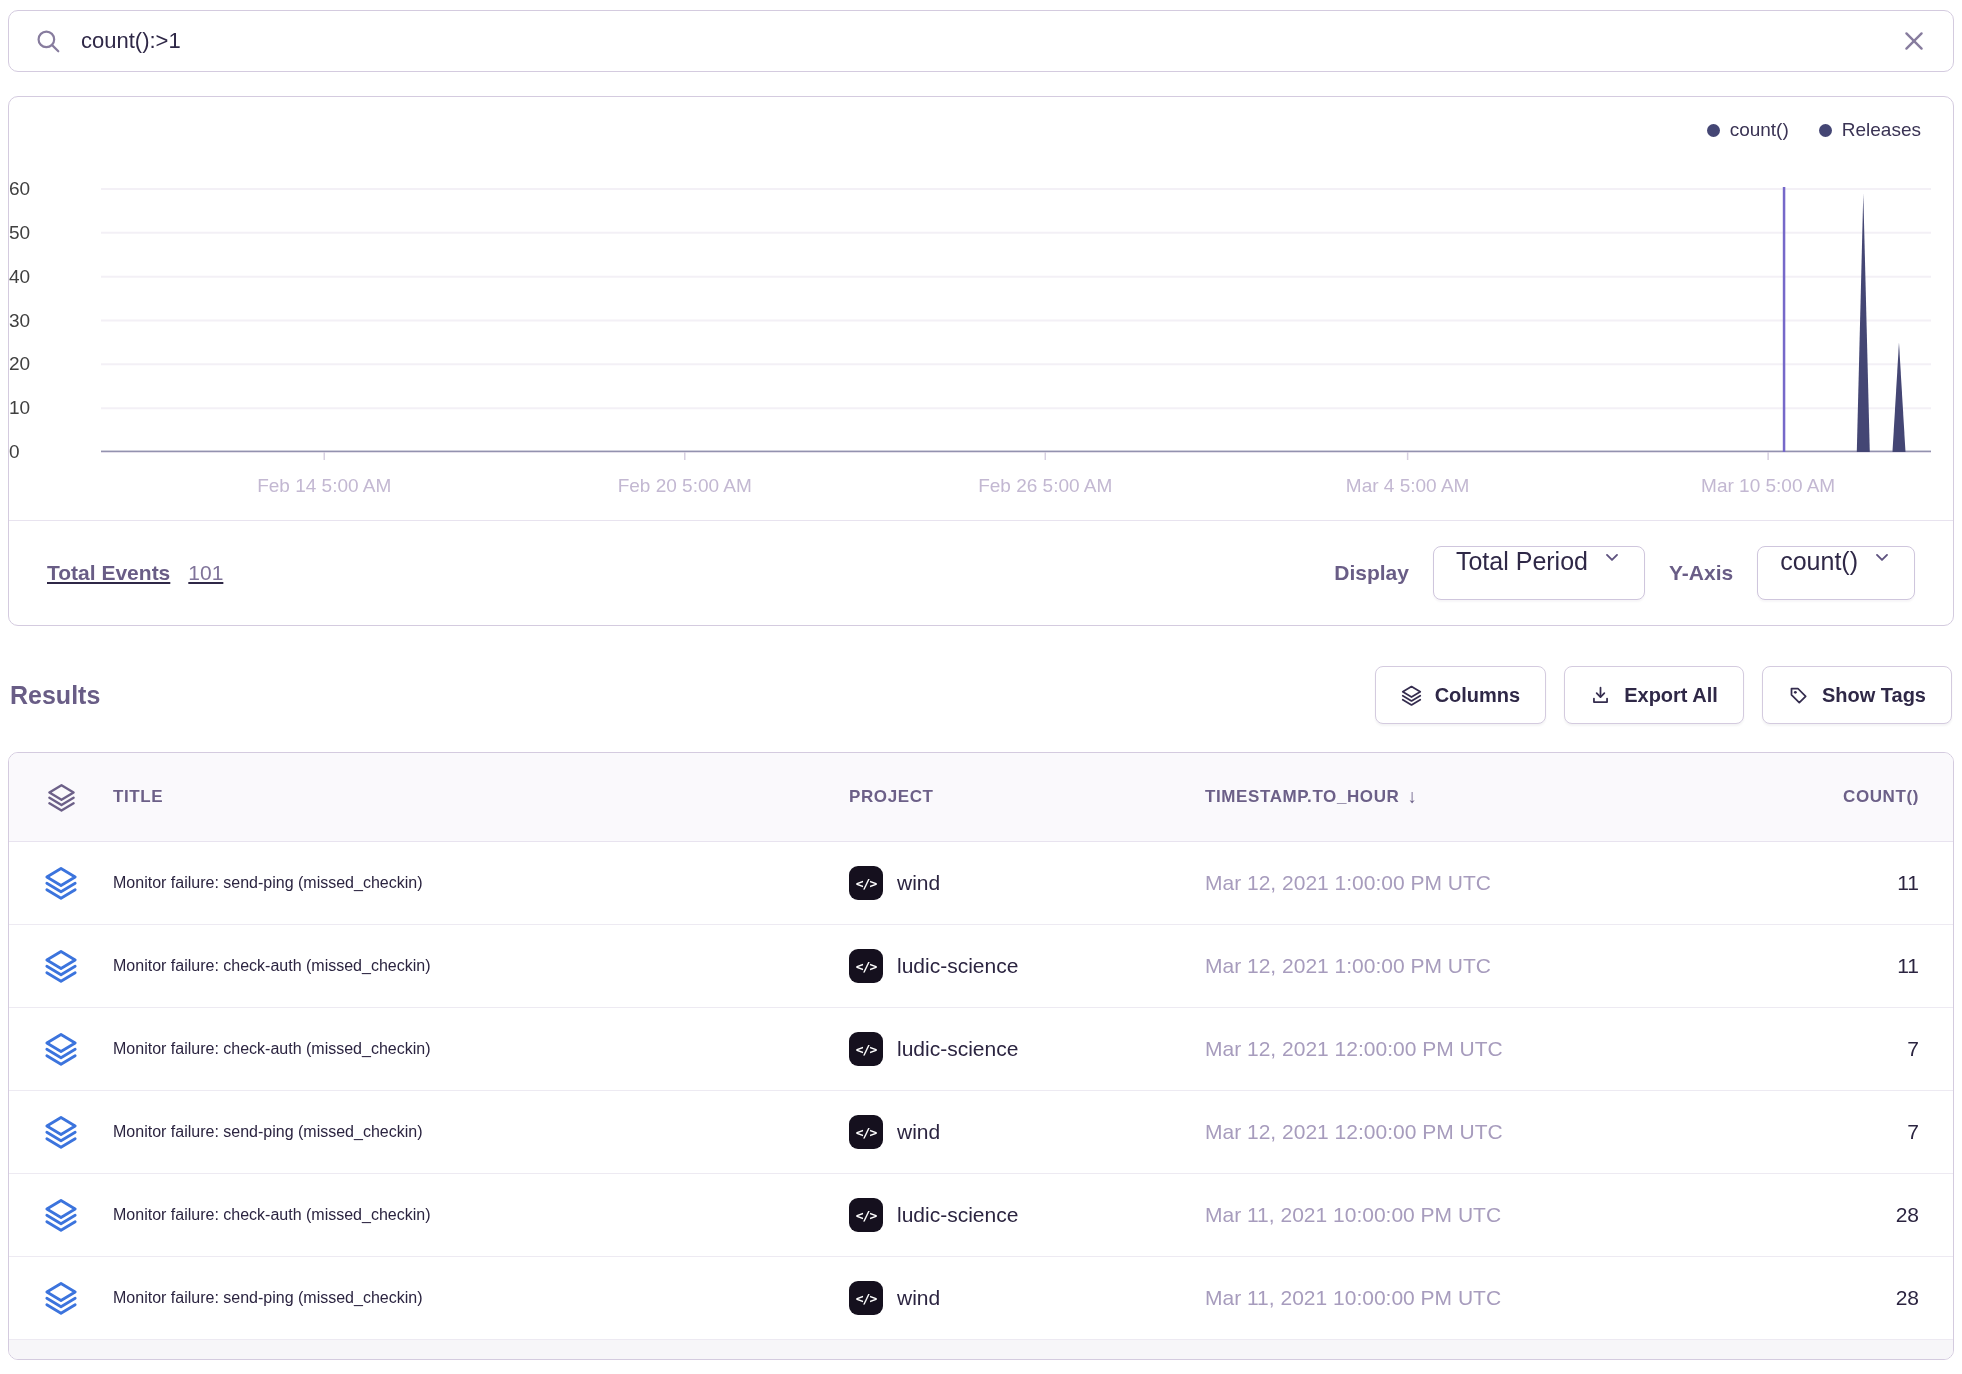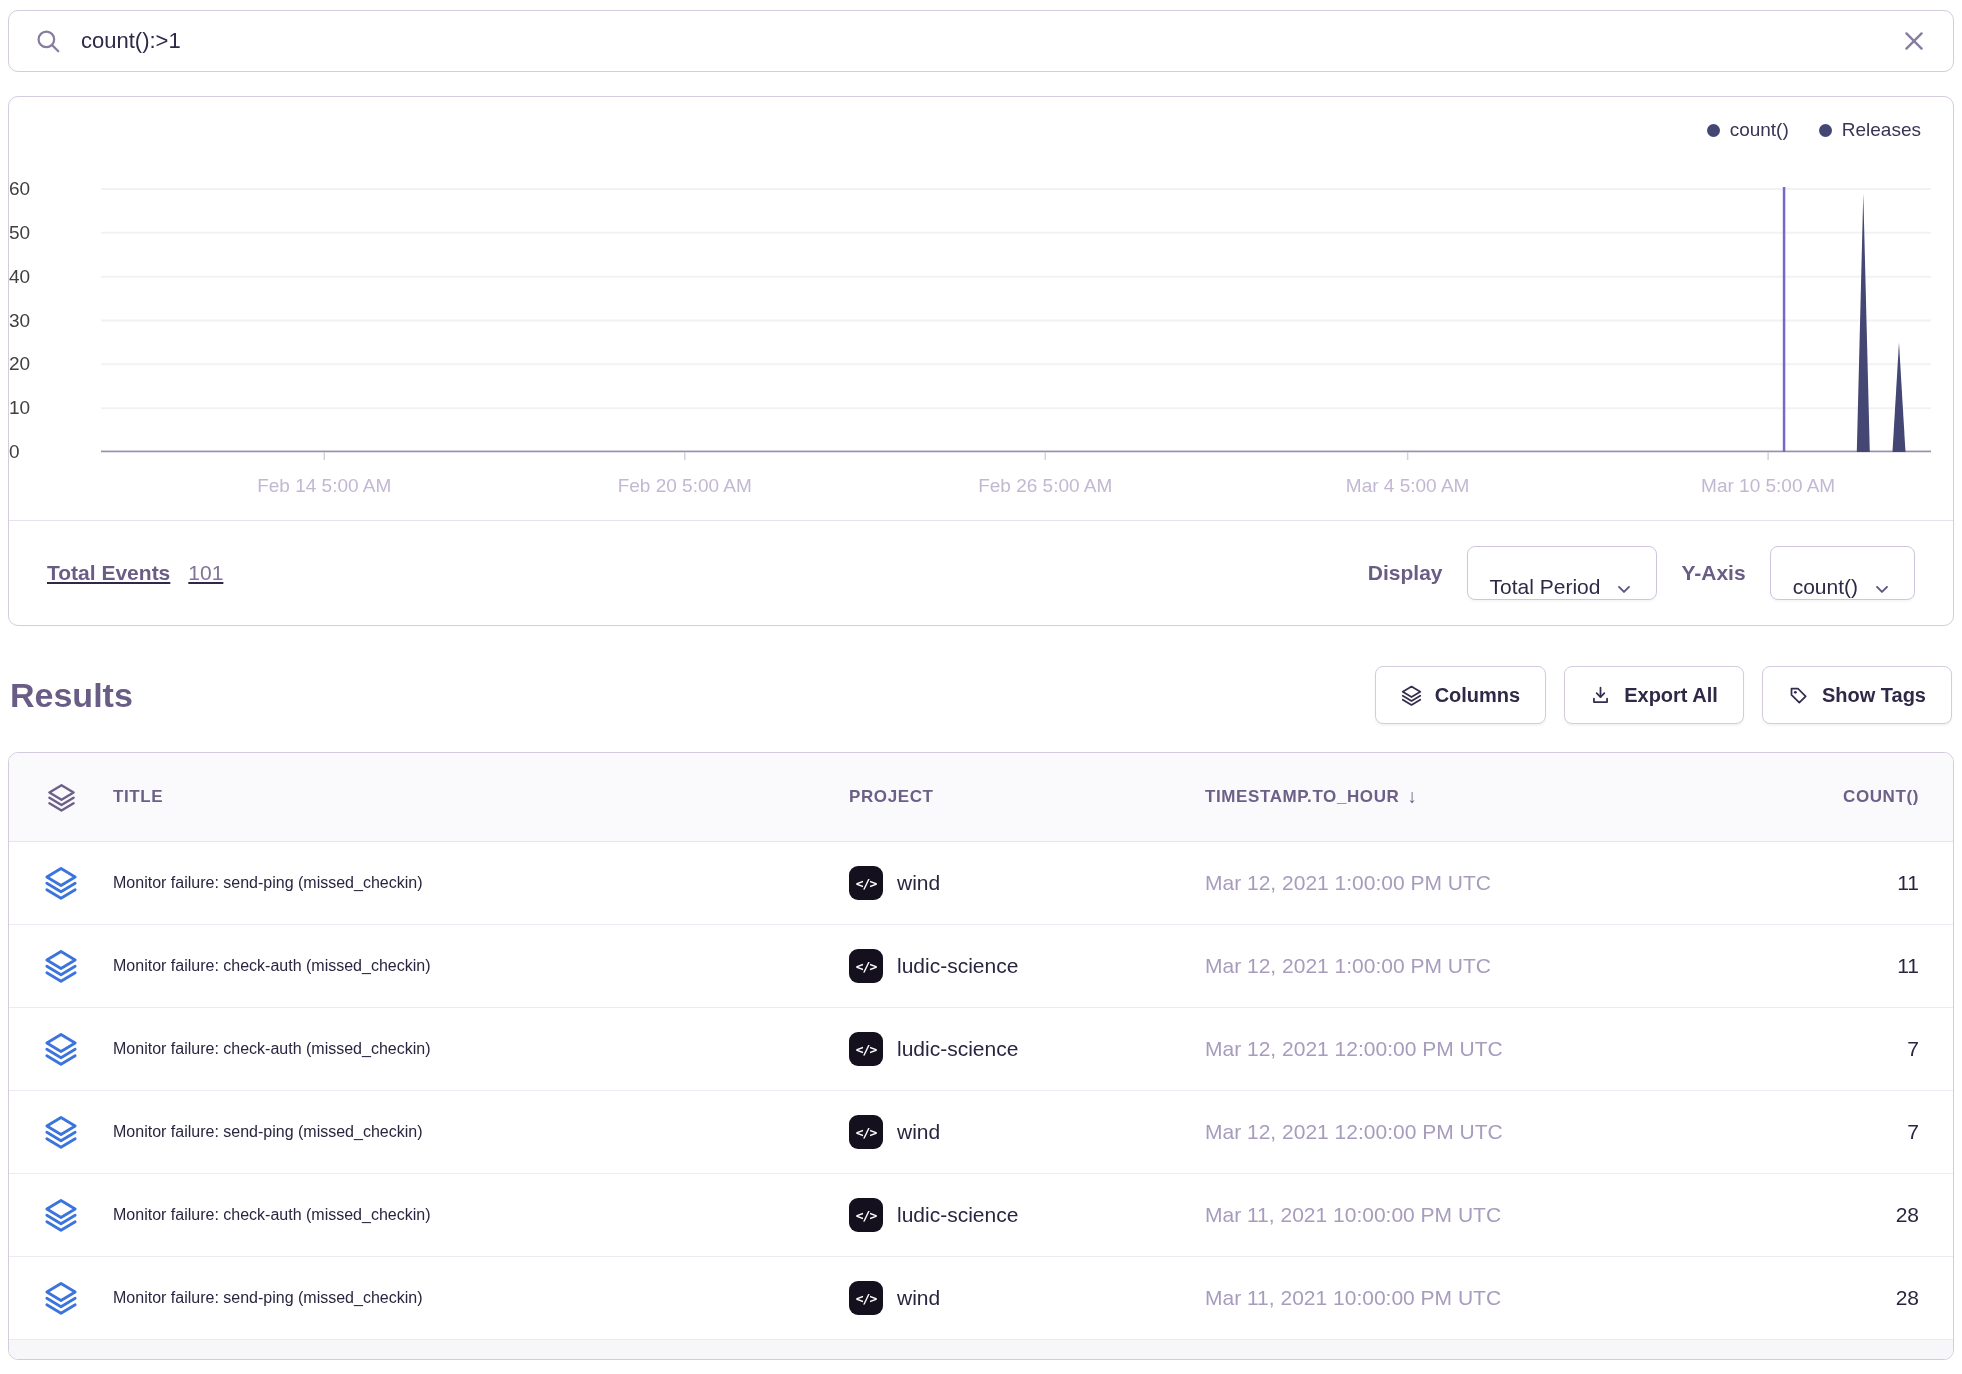--- a/index.html
+++ b/index.html
@@ -32,28 +32,28 @@
   .chart-footer{
     position:absolute;left:0;right:0;bottom:0;height:104px;border-top:1.5px solid #e8e3ef;
     display:flex;align-items:center;justify-content:space-between;padding:0 38px;
   }
   .cf-left{display:flex;align-items:center;gap:18px;text-decoration:underline;}
   .cf-label{font-size:21px;font-weight:bold;color:#695d86;}
   .cf-value{font-size:21px;color:#80749a;}
   .cf-right{display:flex;align-items:center;gap:24px;}
   .select-btn{
     height:52px;border:1.5px solid #cfc6dd;border-radius:8px;background:#fff;
-    display:flex;align-items:flex-end;gap:14px;padding:0 22px;font-size:21px;color:#2f2847;cursor:pointer;
+    display:flex;align-items:flex-start;gap:14px;padding:0 22px;font-size:25px;color:#2f2847;cursor:pointer;
     box-shadow:0 2px 2px rgba(45,35,66,.04);
   }
   .select-btn .chev{color:#5f5380;}
 
   
   #results-bar{position:absolute;left:10px;top:662px;width:1942px;height:66px;display:flex;align-items:center;justify-content:space-between;}
-  #results-title{font-size:34px;font-weight:bold;color:#695d86;}
+  #results-title{font-size:25px;font-weight:bold;color:#695d86;}
   .btn-row{display:flex;align-items:center;gap:18px;}
   .btn{
     height:56px;border:1.5px solid #d4cbdf;border-radius:8px;background:#fff;cursor:pointer;
     display:flex;align-items:center;gap:13px;padding:0 25px;
     font-size:20px;font-weight:bold;color:#2f2847;box-shadow:0 2px 2px rgba(45,35,66,.05);
   }
   .btn .b-icon{color:#342c4e;}
 
   
   #table-card{left:8px;top:752px;width:1946px;height:608px;overflow:hidden;display:flex;flex-direction:column;}

